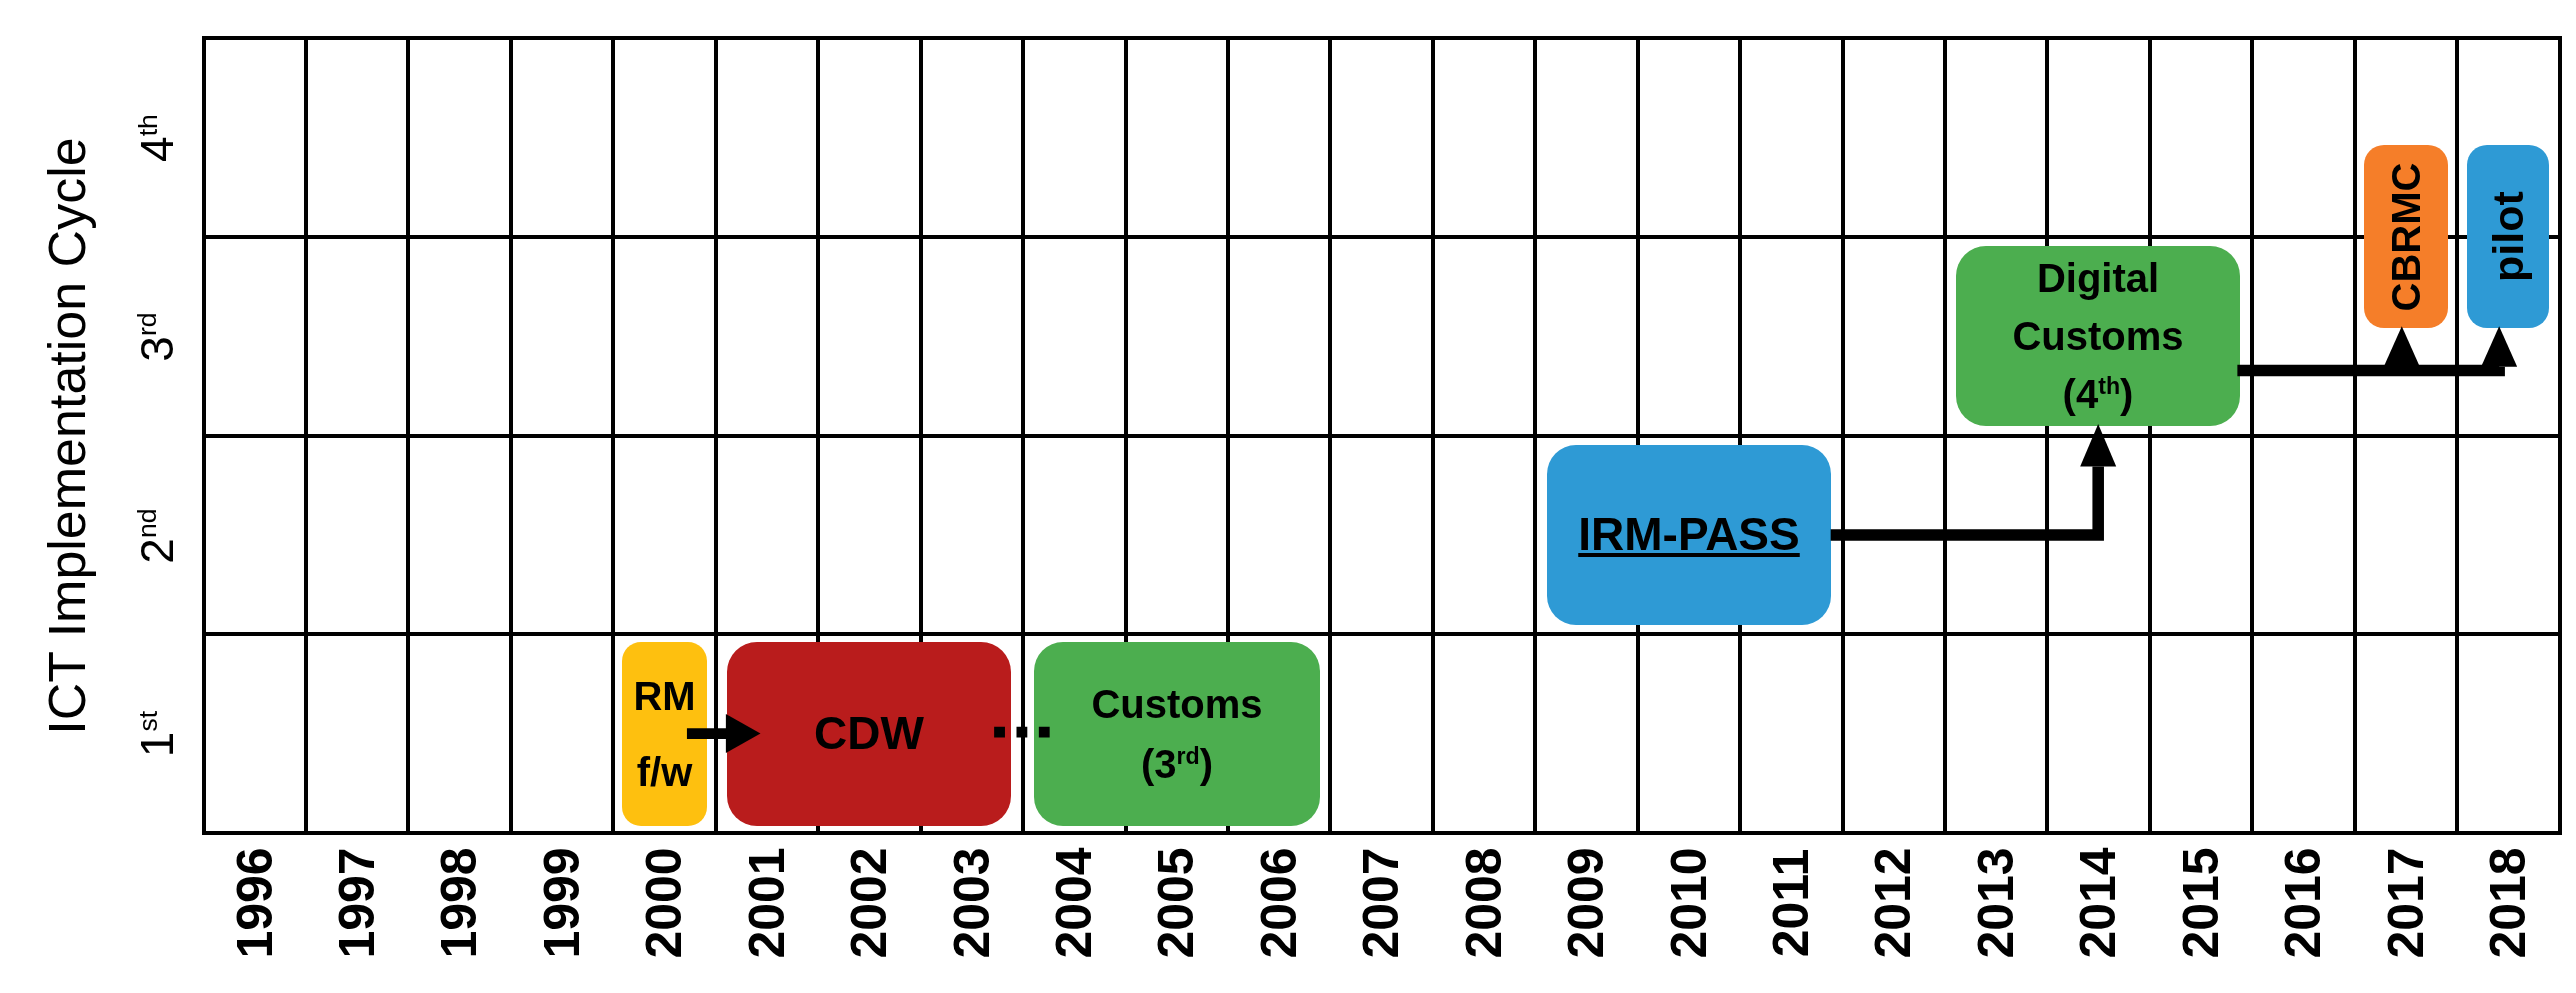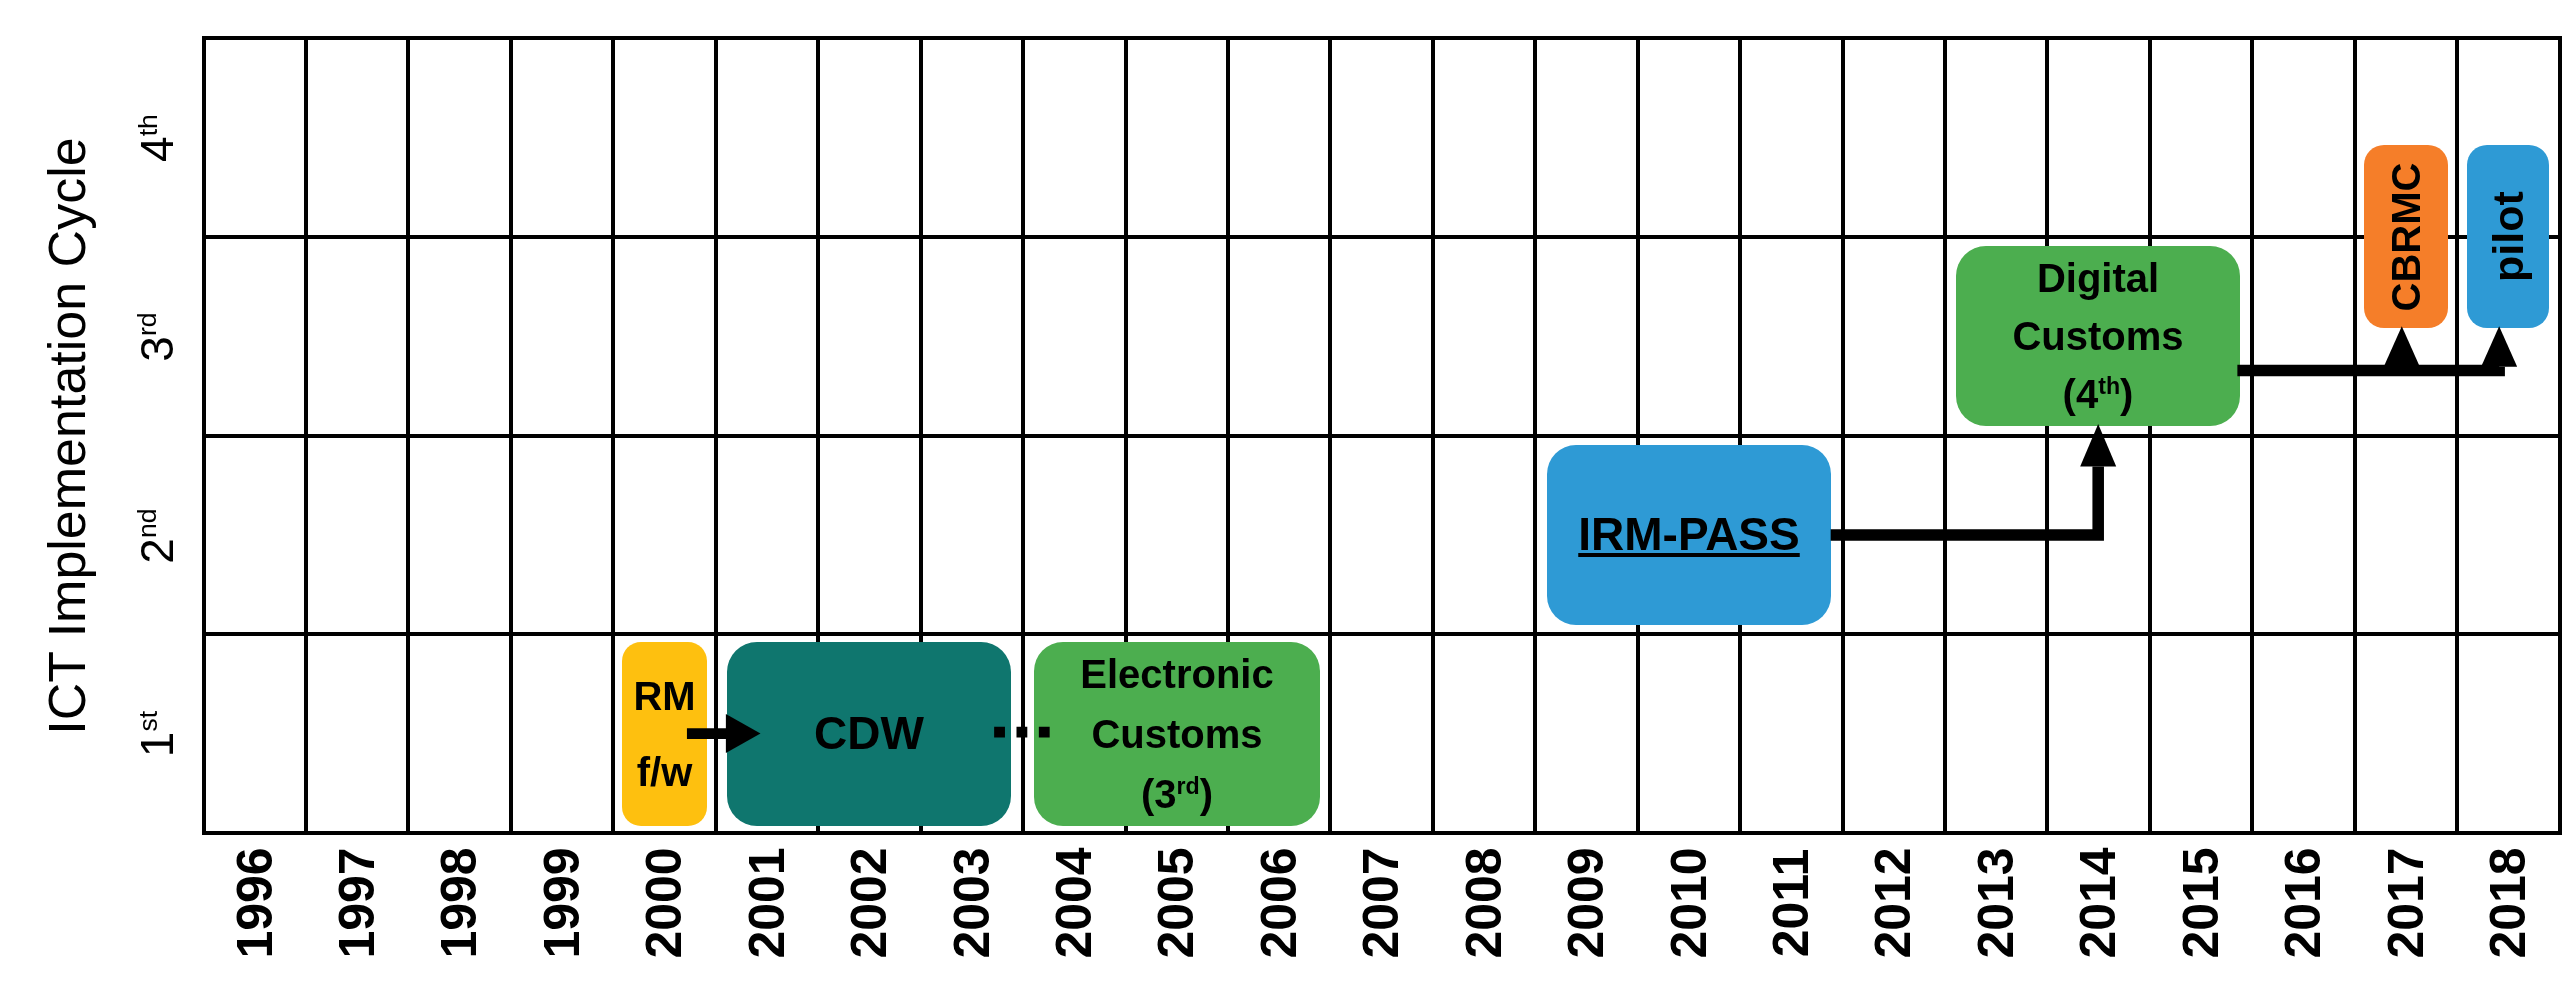--- a/index.html
+++ b/index.html
@@ -141,25 +141,24 @@
       </div>
       <div class="xlab" style="left: 2436px; top: 831px;">
         <span class="rot">2018</span>
       </div>
     </div>
   <div id="boxes">
       <div class="task" style="left: 622px; top: 642px; width: 85px; height: 184px; background: rgb(254, 192, 15); border-radius: 19px; font-size: 40px; line-height: 1.9;">
         <div class="box-line">RM</div>
         <div class="box-line">f/w</div>
       </div>
-      <div class="task" style="left: 727px; top: 642px; width: 284px; height: 184px; background: #0f766e; border-radius: 30px; font-size: 46px; line-height: 1.2;">
+      <div class="task" style="left: 727px; top: 642px; width: 284px; height: 184px; background: #b91c1c; border-radius: 30px; font-size: 46px; line-height: 1.2;">
         <div class="box-line">CDW</div>
       </div>
       <div class="task" style="left: 1034px; top: 642px; width: 286px; height: 184px; background: rgb(76, 174, 79); border-radius: 29px; font-size: 40px; line-height: 1.5;">
-        <div class="box-line">Electronic</div>
         <div class="box-line">Customs</div>
         <div class="box-line">(3<sup>rd</sup>)</div>
       </div>
       <div class="task" style="left: 1547px; top: 445px; width: 284px; height: 180px; background: rgb(46, 154, 213); border-radius: 29px; font-size: 46px; line-height: 1.2; text-decoration: underline;">
         <div class="box-line">IRM-PASS</div>
       </div>
       <div class="task" style="left: 1956px; top: 246px; width: 284px; height: 180px; background: rgb(76, 174, 79); border-radius: 30px; font-size: 40px; line-height: 1.45;">
         <div class="box-line">Digital</div>
         <div class="box-line">Customs</div>
         <div class="box-line">(4<sup>th</sup>)</div>

